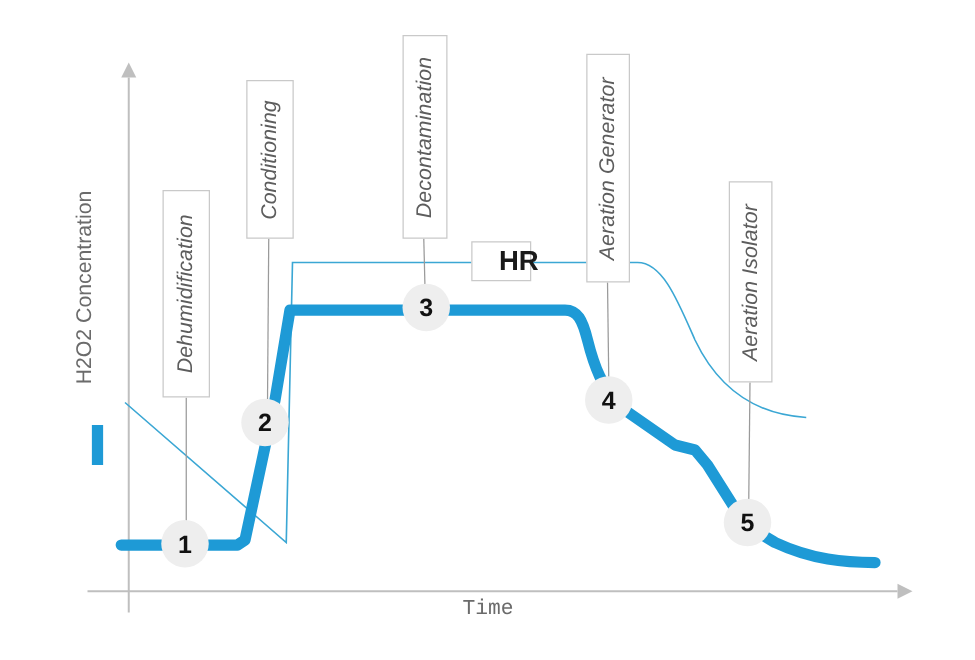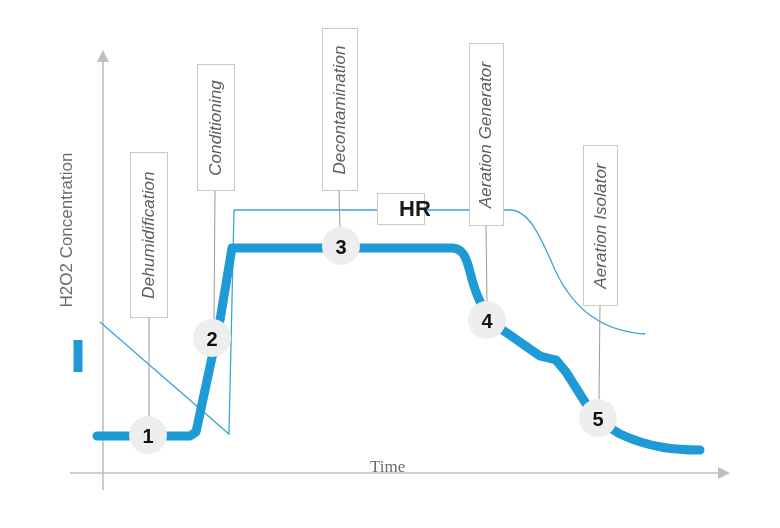--- a/index.html
+++ b/index.html
@@ -116,22 +116,22 @@
     display: block;
     white-space: nowrap;
     transform: rotate(-90deg);
     font-family: "Liberation Sans", sans-serif;
     font-size: 17px;
     color: #6b6b6b;
   }
   .x-axis-label {
     position: absolute;
     left: 370px;
-    top: 457px;
-    font-family: Liberation Serif, serif;
+    top: 478px;
+    font-family: Liberation Mono, monospace;
     font-size: 17px;
     color: #6b6b6b;
   }
 </style>
 </head>
 <body>
 
 <div id="chart-root">
 
   <svg class="chart-svg" viewBox="0 0 780 528">

